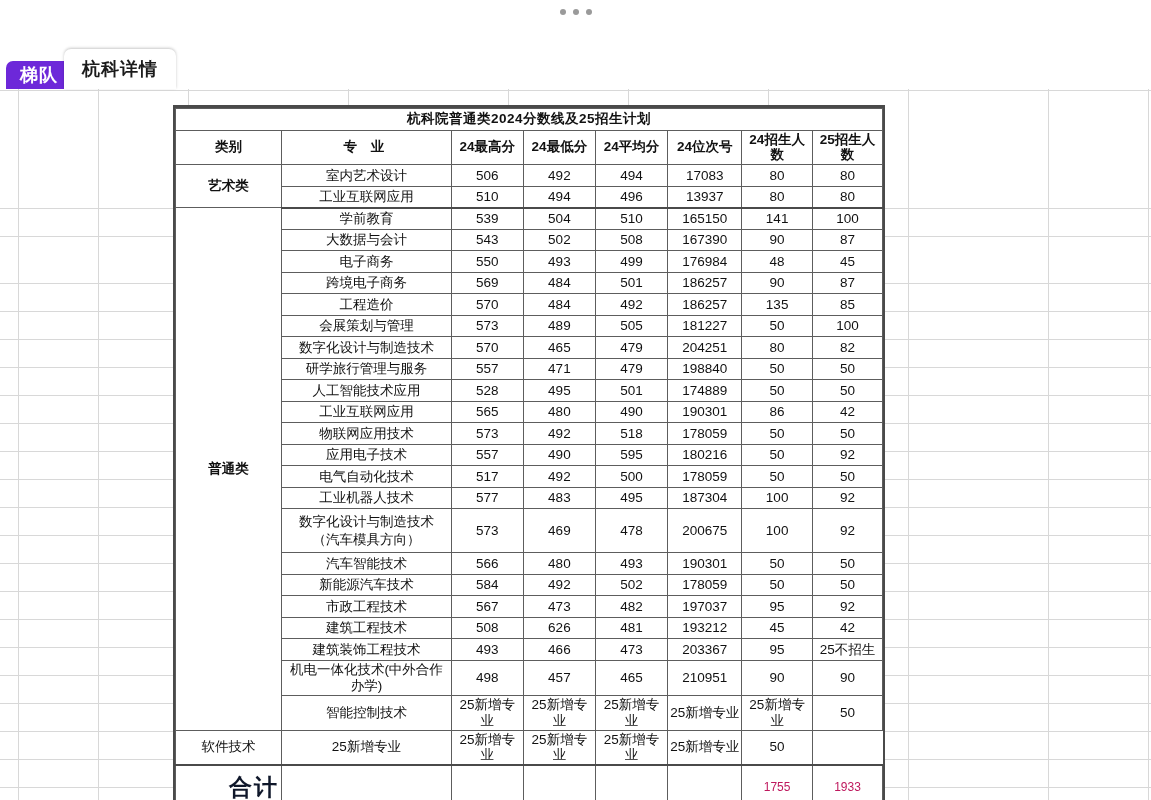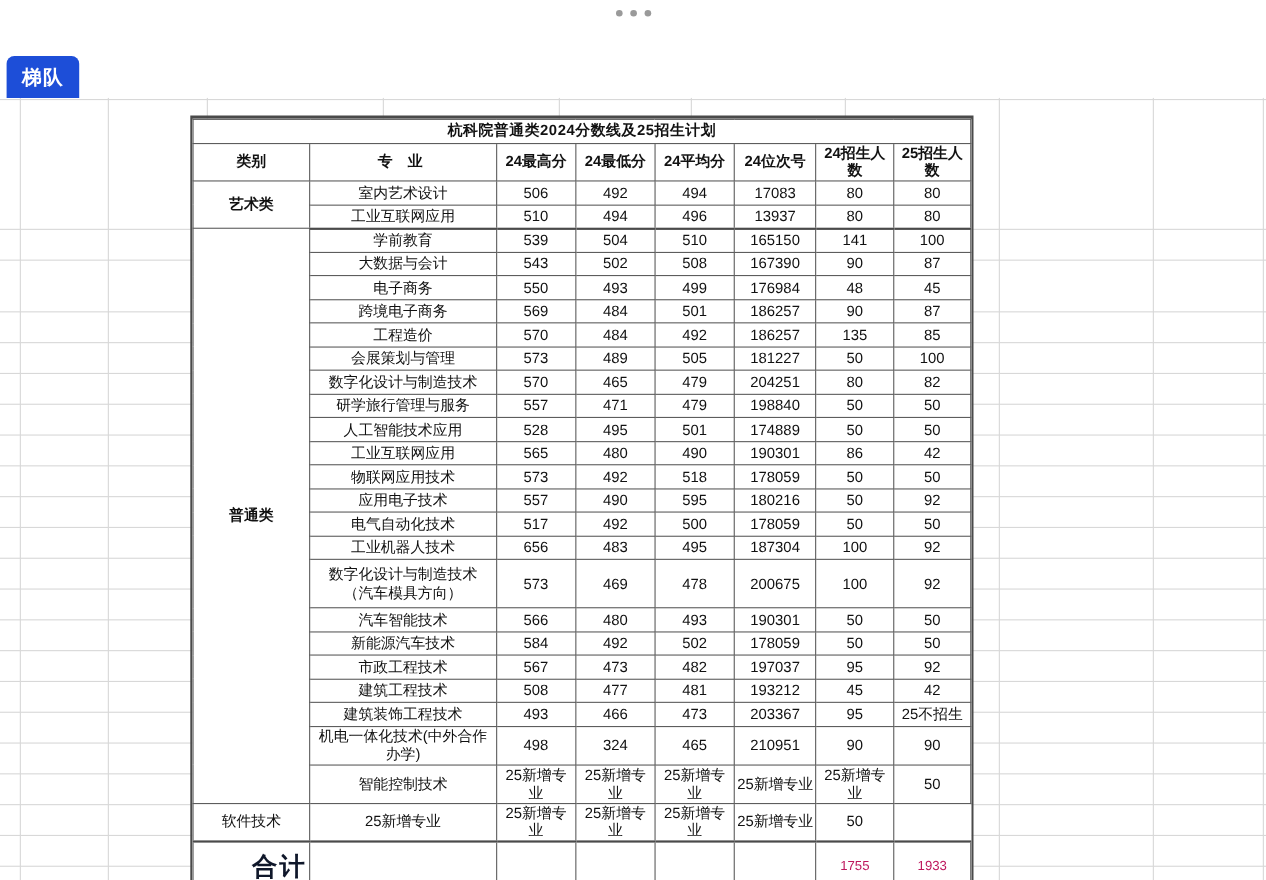--- a/index.html
+++ b/index.html
@@ -36,30 +36,30 @@
 
   
   .tabbar {
     position: absolute;
     top: 49px; left: 6px;
     display: flex;
     align-items: flex-end;
     height: 40px;
   }
   .tab {
-    height: 38px;
+    height: 28px;
     display: flex;
     align-items: center;
     justify-content: center;
     padding: 0 14px;
     font-size: 18px;
     font-weight: bold;
     letter-spacing: 1px;
     border-radius: 7px 7px 0 0;
-    background: #1d4ed8;
+    background: #6d28d9;
     color: #ffffff;
     box-shadow: 0 0 0 0 rgba(0,0,0,0);
     white-space: nowrap;
   }
   .tab.active {
     background: #ffffff;
     color: #1b1b1b;
     height: 40px;
     z-index: 3;
     box-shadow: 0 -1px 3px rgba(0,0,0,0.22);
@@ -167,20 +167,21 @@
 <div id="root">
 
   <div class="dots">
     <span></span>
     <span></span>
     <span></span>
   </div>
 
   <div class="tabbar">
     <div class="tab t1">梯队</div>
+    <div class="tab active t2">杭科详情</div>
   </div>
 
   <div class="sheet" id="bg-sheet">
       <div class="gridline-v" style="left: 18px;"></div>
       <div class="gridline-v" style="left: 98px;"></div>
       <div class="gridline-v" style="left: 188px;"></div>
       <div class="gridline-v" style="left: 348px;"></div>
       <div class="gridline-v" style="left: 508px;"></div>
       <div class="gridline-v" style="left: 628px;"></div>
       <div class="gridline-v" style="left: 768px;"></div>
@@ -369,21 +370,21 @@
             <td class="major">电气自动化技术</td>
             <td>517</td>
             <td>492</td>
             <td>500</td>
             <td>178059</td>
             <td>50</td>
             <td>50</td>
           </tr>
           <tr>
             <td class="major">工业机器人技术</td>
-            <td>656</td>
+            <td>577</td>
             <td>483</td>
             <td>495</td>
             <td>187304</td>
             <td>100</td>
             <td>92</td>
           </tr>
           <tr>
             <td class="major two-line" style="height: 44px;">数字化设计与制造技术（汽车模具方向）</td>
             <td>573</td>
             <td>469</td>
@@ -415,39 +416,39 @@
             <td>567</td>
             <td>473</td>
             <td>482</td>
             <td>197037</td>
             <td>95</td>
             <td>92</td>
           </tr>
           <tr>
             <td class="major">建筑工程技术</td>
             <td>508</td>
-            <td>477</td>
+            <td>626</td>
             <td>481</td>
             <td>193212</td>
             <td>45</td>
             <td>42</td>
           </tr>
           <tr>
             <td class="major">建筑装饰工程技术</td>
             <td>493</td>
             <td>466</td>
             <td>473</td>
             <td>203367</td>
             <td>95</td>
             <td>25不招生</td>
           </tr>
           <tr>
             <td class="major">机电一体化技术(中外合作办学)</td>
             <td>498</td>
-            <td>324</td>
+            <td>457</td>
             <td>465</td>
             <td>210951</td>
             <td>90</td>
             <td>90</td>
           </tr>
           <tr>
             <td class="major">智能控制技术</td>
             <td>25新增专业</td>
             <td>25新增专业</td>
             <td>25新增专业</td>

